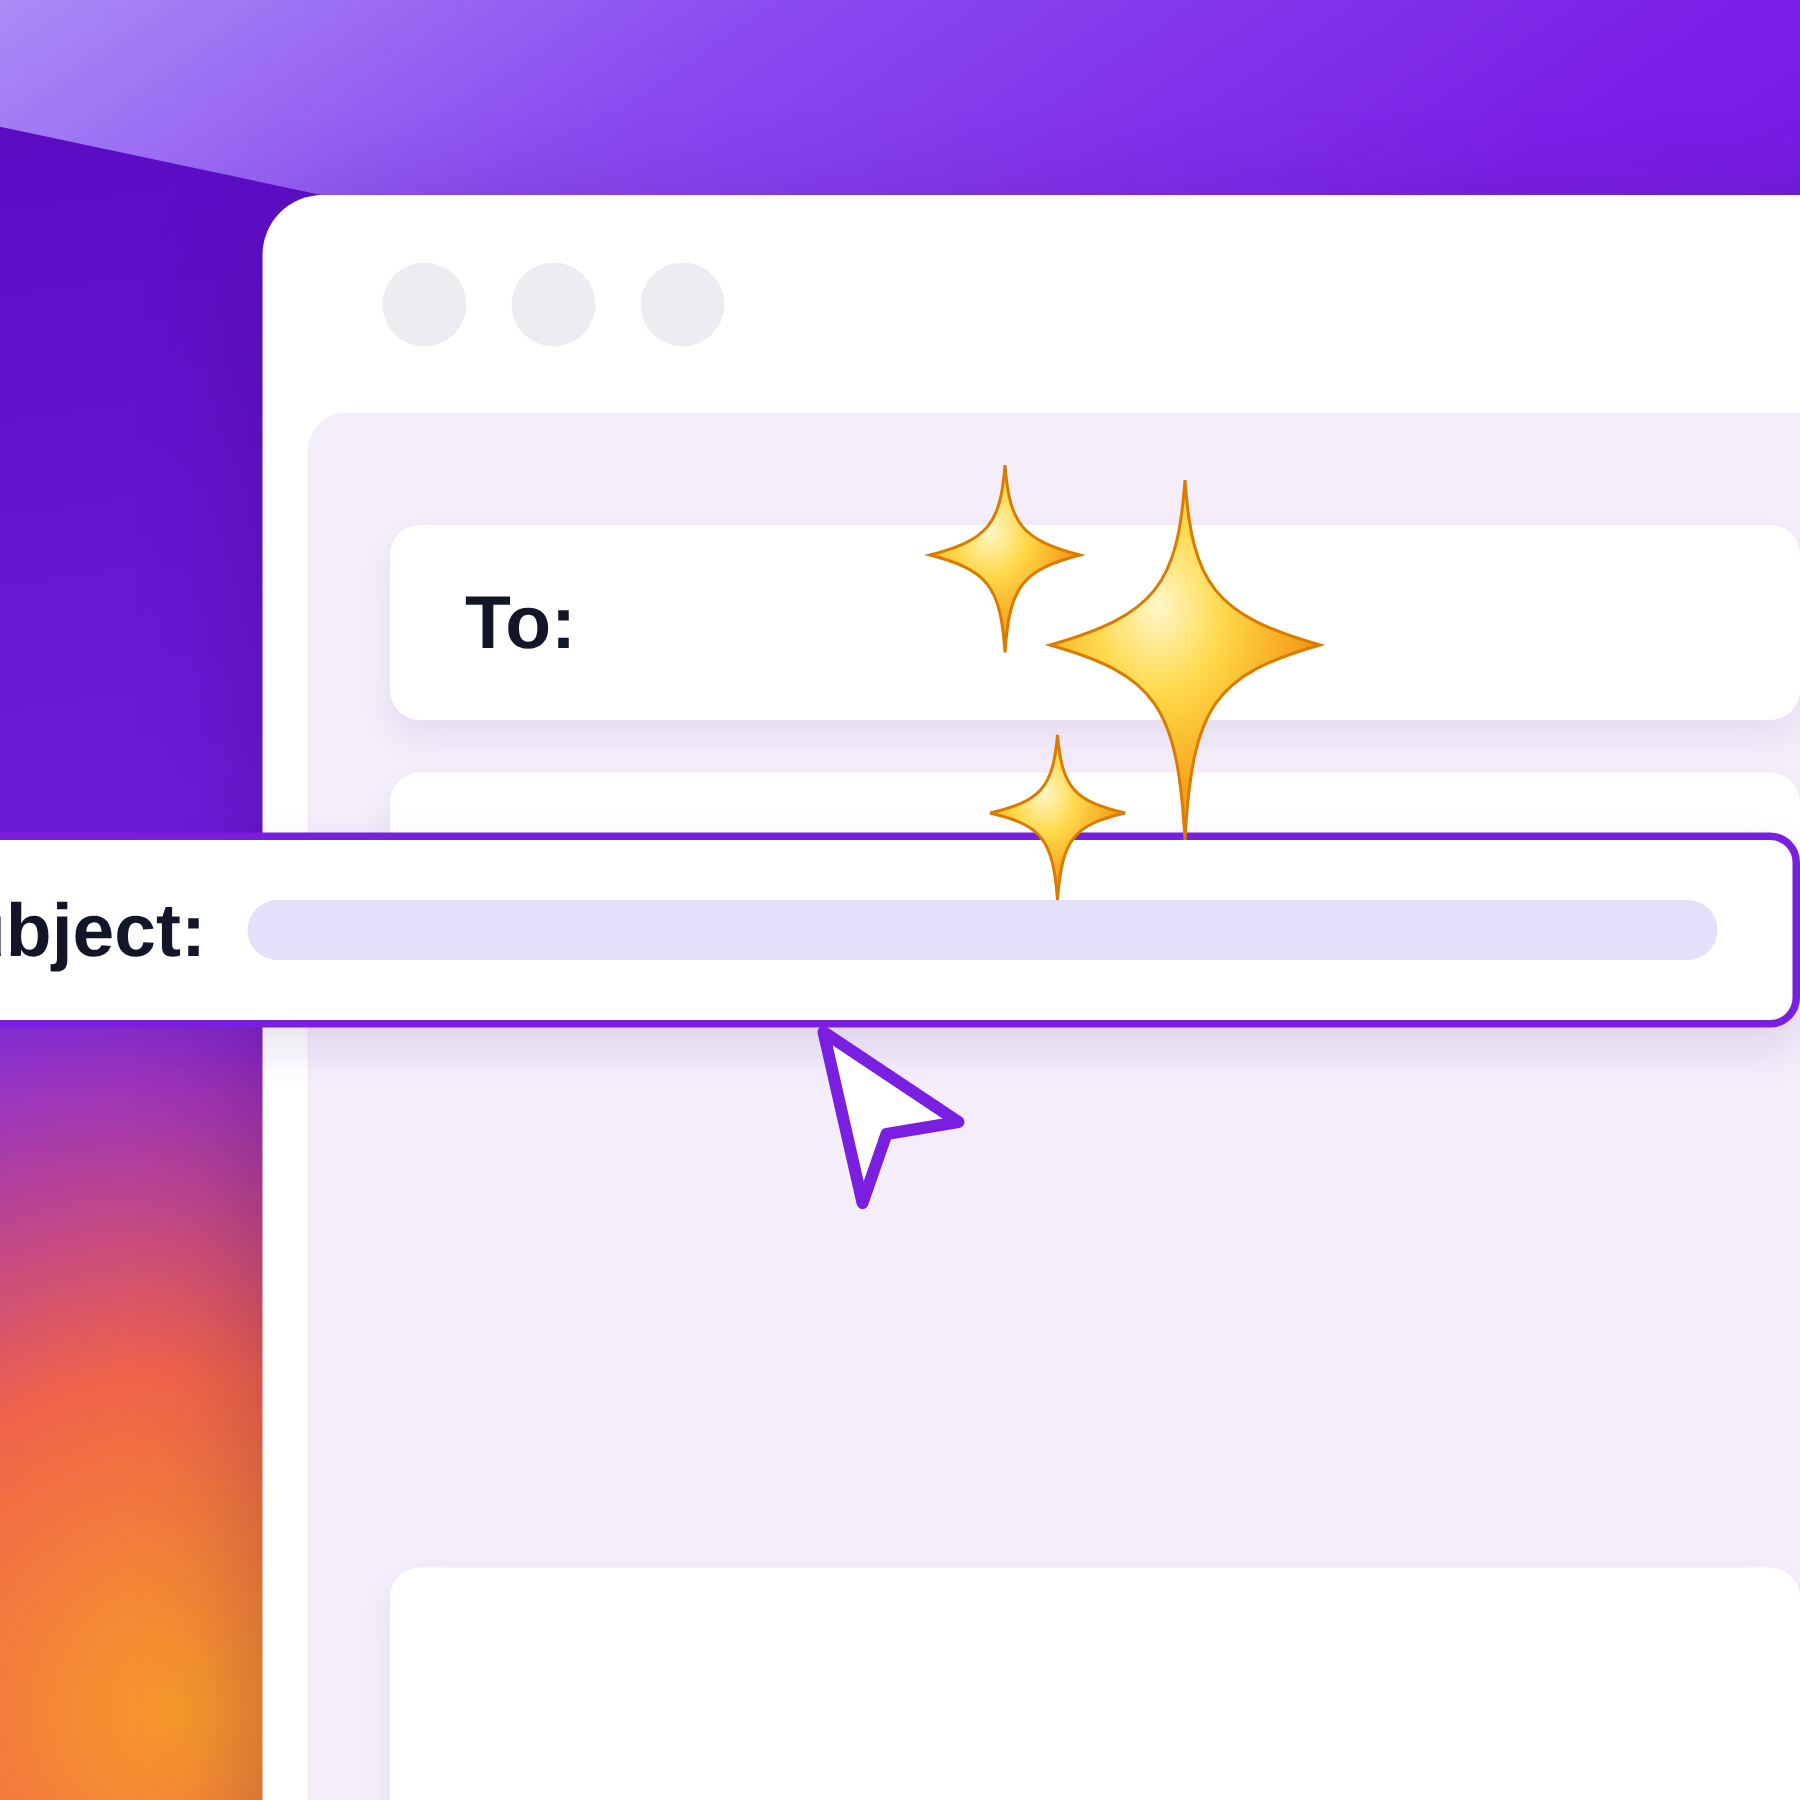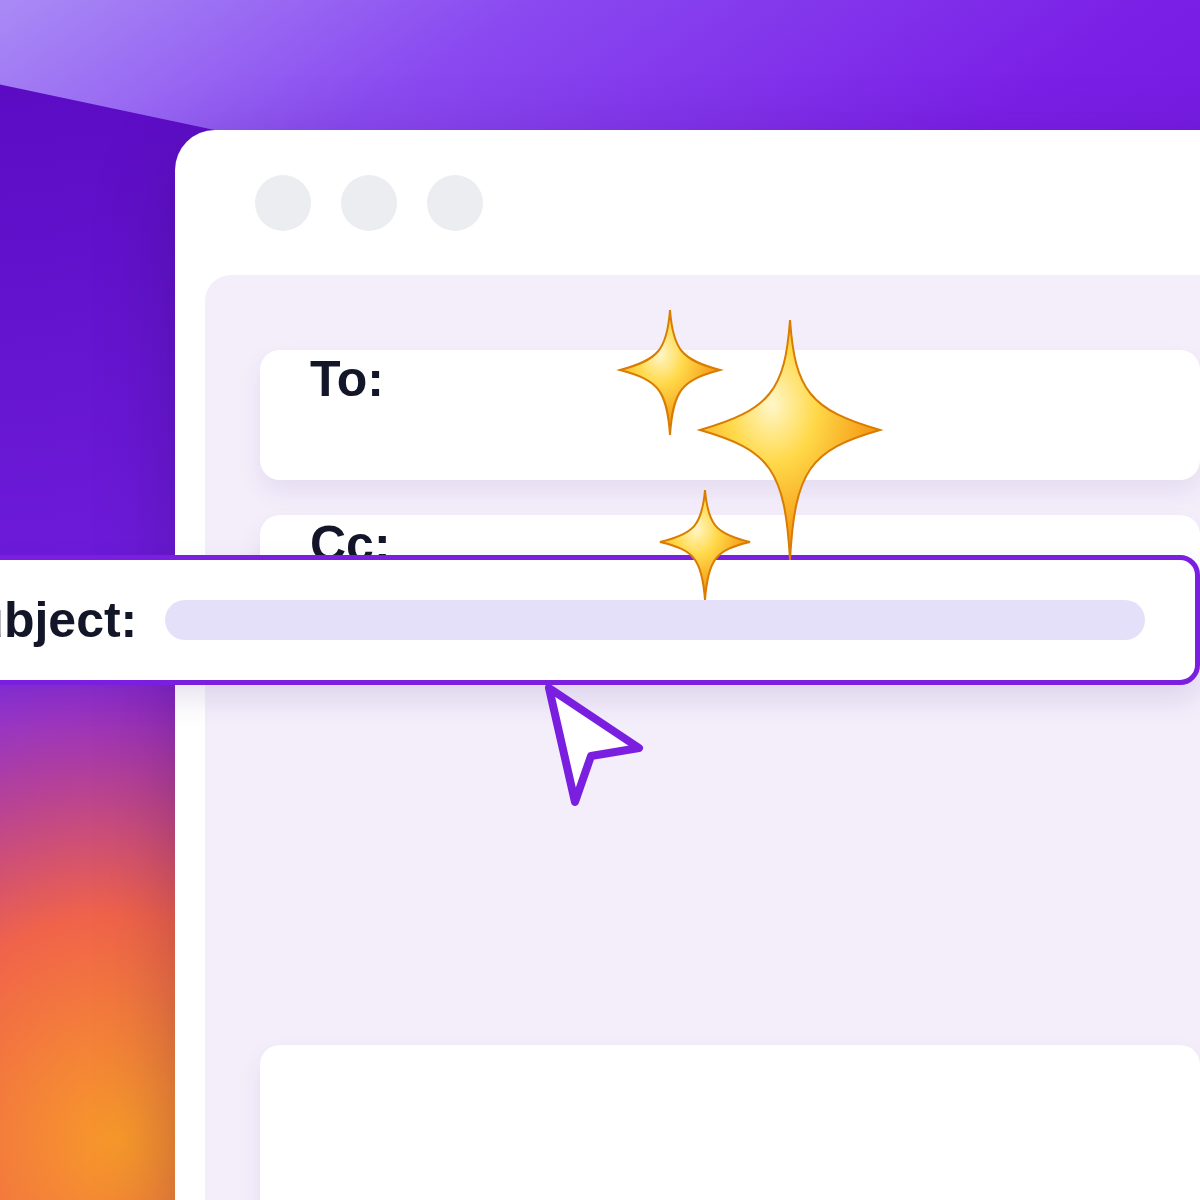--- a/index.html
+++ b/index.html
@@ -66,21 +66,21 @@
   border-radius: 26px 0 0 0;
   padding: 75px 0 0 55px;
 }
 
 .field {
   background: #ffffff;
   border-radius: 20px;
   height: 130px;
   margin-bottom: 35px;
   display: flex;
-  align-items: flex-start;
+  align-items: center;
   padding: 0 50px;
   box-shadow: 0 12px 24px rgba(60,20,120,0.08);
   font-size: 50px;
   font-weight: 700;
   color: #131628;
   width: 940px;
 }
 
 .field-subject {
   position: absolute;

